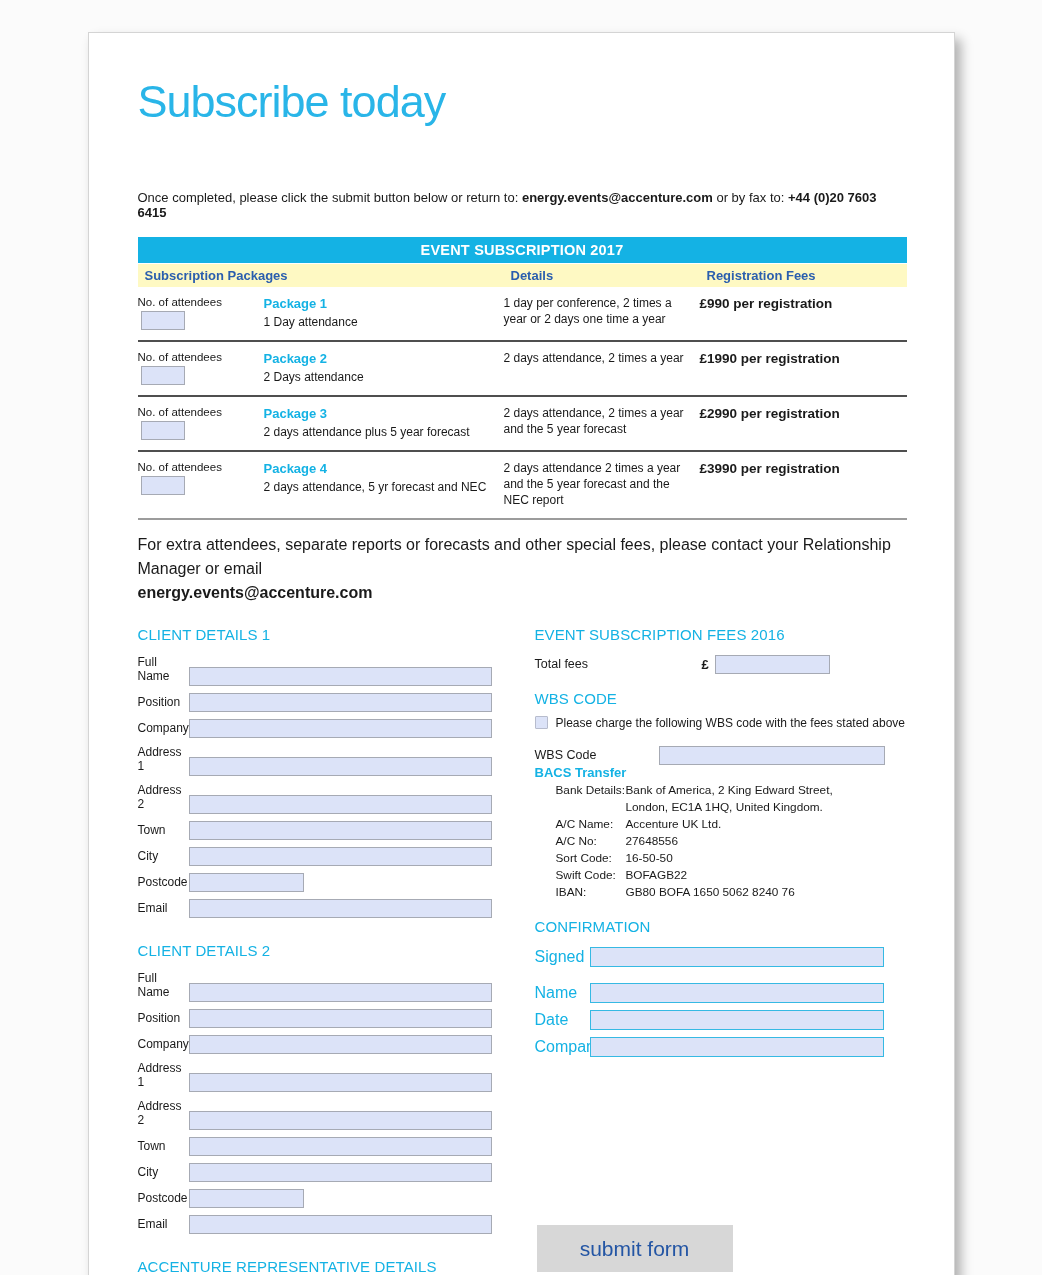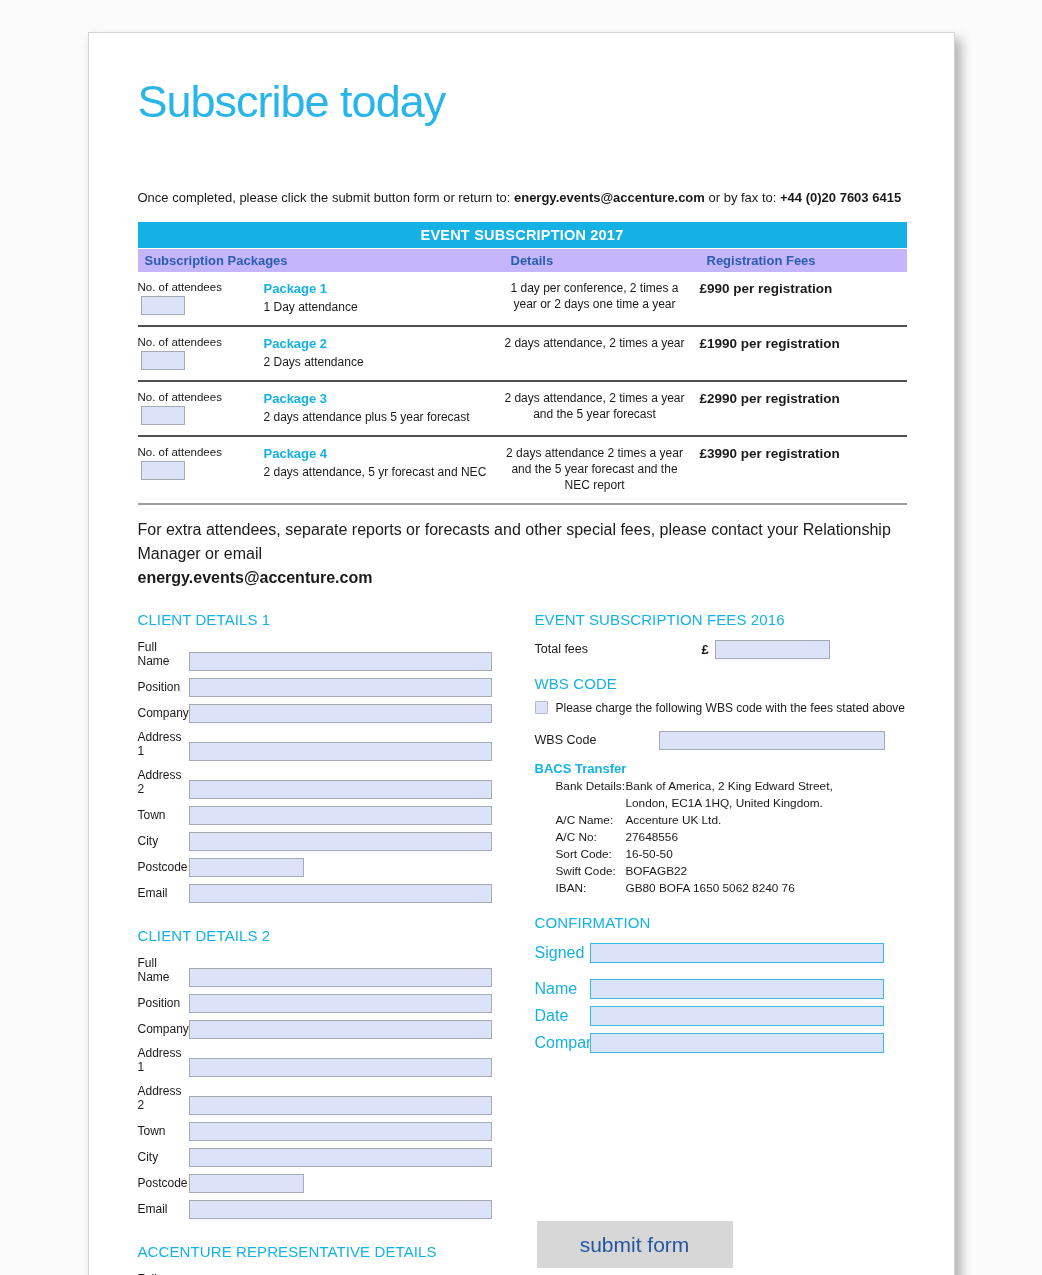--- a/index.html
+++ b/index.html
@@ -23,40 +23,40 @@
   }
   .intro { margin-top:62px; font-size:13px; color:var(--text,#1a1a1a); }
   .intro .b { font-weight:700; }
   .banner {
     margin-top:17px; height:26px; line-height:26px;
     background:var(--accent,#14b2e4); color:#fff;
     text-align:center; font-weight:700; font-size:14.5px; letter-spacing:0.2px;
   }
   .thead {
     display:grid; grid-template-columns:366px 196px 209px;
-    background:#c4b5fd; height:23px; align-items:center; margin-top:1px;
+    background:#fef9c3; height:23px; align-items:center; margin-top:1px;
   }
   .thead > div {
     color:var(--header-blue,#2a5eae); font-weight:700; font-size:13px; padding-left:7px;
   }
   .trow {
     display:grid; grid-template-columns:126px 240px 196px 209px;
     padding:9px 0 10px; border-bottom:2px solid var(--row-divider,#4f4f4f);
   }
   .trow.last { border-bottom-color:#9c9c9c; }
   .att-label { font-size:11.5px; }
   input.f {
     background:var(--field-fill,#dce3f8);
     border:1px solid var(--field-border,#a6aab4);
     height:19px; font:inherit; font-size:12px; padding:0 4px; border-radius:0;
   }
   .att-input { display:block; margin-top:3px; margin-left:3px; width:44px; height:20px; }
   .pkg-name { color:var(--accent,#14b2e4); font-weight:700; font-size:13px; }
   .pkg-sub { font-size:12px; margin-top:4px; }
-  .cell-details { font-size:12px; line-height:1.32; padding-right:14px;text-align:center; }
+  .cell-details { font-size:12px; line-height:1.32; padding-right:14px; }
   .cell-fee { font-weight:700; font-size:13.5px; }
   .note { margin-top:13px; font-size:16px; line-height:1.5; }
   .note .email { font-weight:700; display:block; }
   .cols { display:flex; margin-top:21px; }
   .col-left { width:354px; flex:none; }
   .col-right { width:374px; flex:none; margin-left:43px; }
   .sec-h {
     color:var(--accent,#14b2e4); font-size:15px; font-weight:400;
     letter-spacing:0.1px; margin-bottom:12px;
   }
@@ -73,21 +73,21 @@
   .check-row { display:flex; align-items:flex-start; margin-top:2px; }
   input.cb {
     -webkit-appearance:none; appearance:none;
     width:13px; height:13px; flex:none; margin-top:1px;
     background:var(--field-fill,#dce3f8); border:1px solid #b7bccd; border-radius:1px;
   }
   .check-row .cb-label { font-size:12px; margin-left:8px; line-height:1.35; }
   .wbs-code-row { display:flex; align-items:flex-end; margin-top:14px; }
   .wbs-code-row label { width:124px; flex:none; font-size:12.5px; padding-bottom:3px; }
   .wbs-code-row input { width:226px; flex:none; }
-  .bacs-h { color:var(--accent,#14b2e4); font-weight:700; font-size:13px; margin-top:11px; }
+  .bacs-h { color:var(--accent,#14b2e4); font-weight:700; font-size:13px; }
   .bacs-opt { margin-top:7px; }
   .bacs-opt .cb-label .b { font-weight:700; }
   .bacs-details { margin-left:21px; margin-top:2px; font-size:11.8px; line-height:1.45; }
   .bacs-row { display:flex; }
   .bacs-row .bl { width:70px; flex:none; }
   .conf-h { margin-top:17px; margin-bottom:12px; }
   .conf-row { display:flex; align-items:center; margin-bottom:7px; }
   .conf-row label { width:55px; flex:none; font-size:16px; color:var(--accent,#14b2e4); }
   .conf-row input {
     flex:none; width:294px; height:20px; font:inherit; font-size:12px; padding:0 4px;
@@ -102,21 +102,21 @@
     cursor:pointer;
   }
 </style>
 </head>
 <body>
 
 <div class="sheet">
 
   <h1 class="page-title">Subscribe today</h1>
 
-  <p class="intro"><span>Once completed, please click the submit button form or return to: </span><span class="b">energy.events@accenture.com</span><span> or by fax to: </span><span class="b">+44 (0)20 7603 6415</span></p>
+  <p class="intro"><span>Once completed, please click the submit button below or return to: </span><span class="b">energy.events@accenture.com</span><span> or by fax to: </span><span class="b">+44 (0)20 7603 6415</span></p>
 
   <div class="banner">EVENT SUBSCRIPTION 2017</div>
 
   <div class="thead">
     <div>Subscription Packages</div>
     <div>Details</div>
     <div>Registration Fees</div>
   </div>
 
   <div class="trow">

